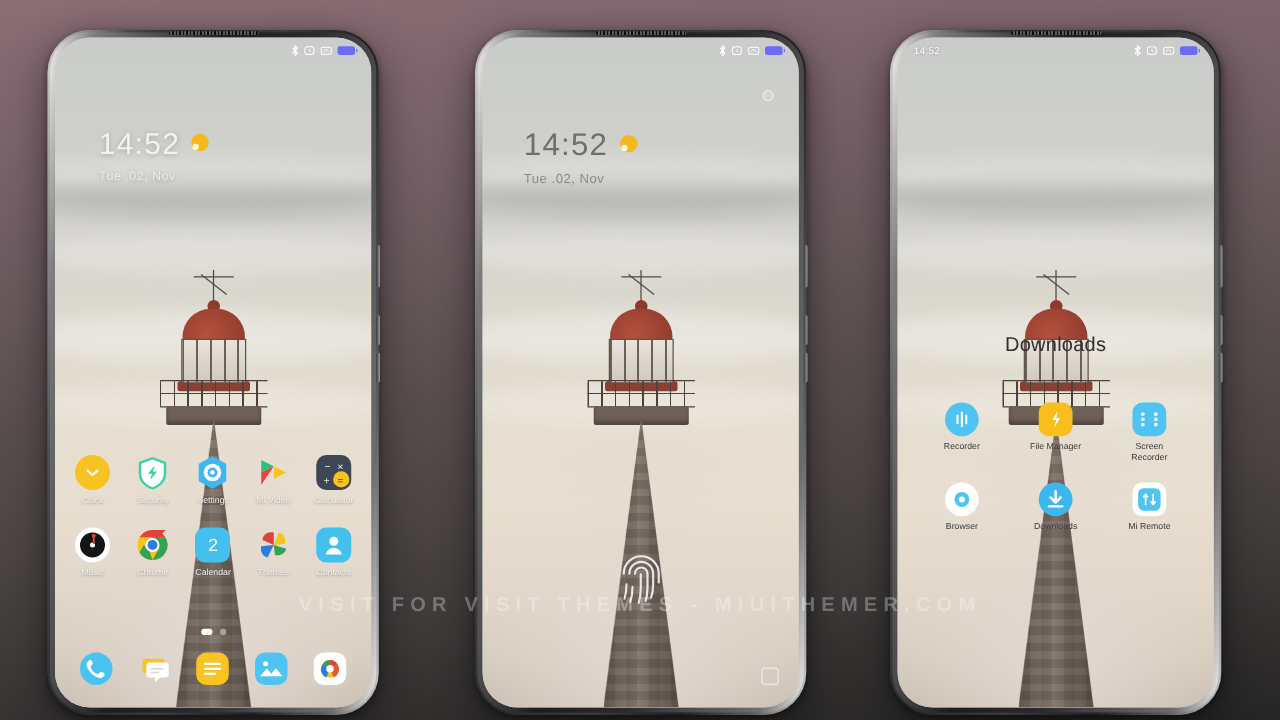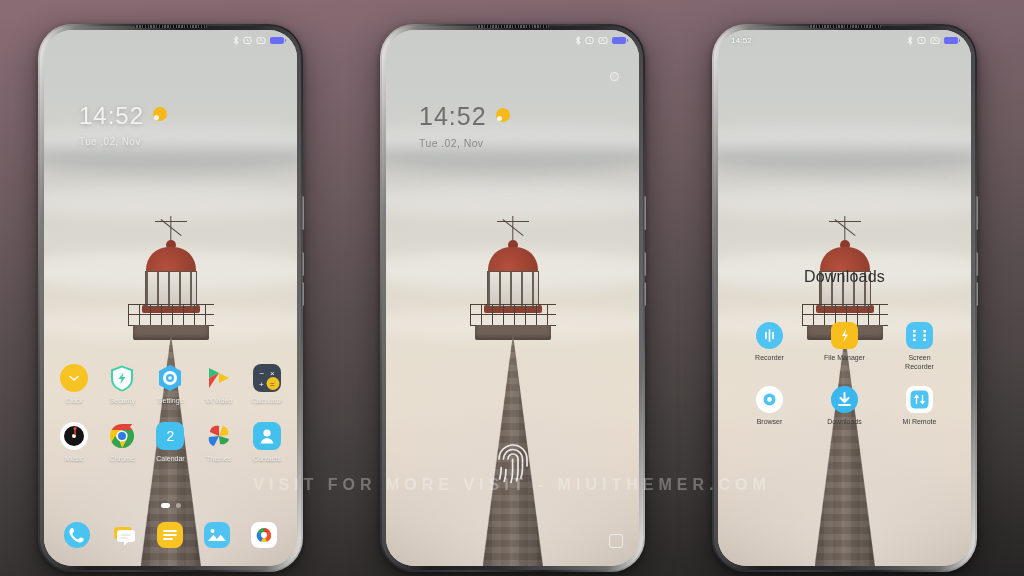--- a/index.html
+++ b/index.html
@@ -637,13 +637,13 @@
                 <path d="M10.5 9.5v8M10.5 9.5l-1.6 2M10.5 9.5l1.6 2M16.5 17.5v-8M16.5 17.5l-1.6-2M16.5 17.5l1.6-2" stroke="#fff" stroke-width="1.3" fill="none" stroke-linecap="round"></path>
               </svg>
             </div>
         </div>
         <div class="lbl">Mi Remote</div>
       </div>
     </div>
   </div>
 </div>
 
-<div class="watermark">VISIT FOR MORE VISIT - MIUITHEMER.COM</div>
+<div class="watermark">VISIT FOR VISIT THEMES - MIUITHEMER.COM</div>
 
 </body></html>

